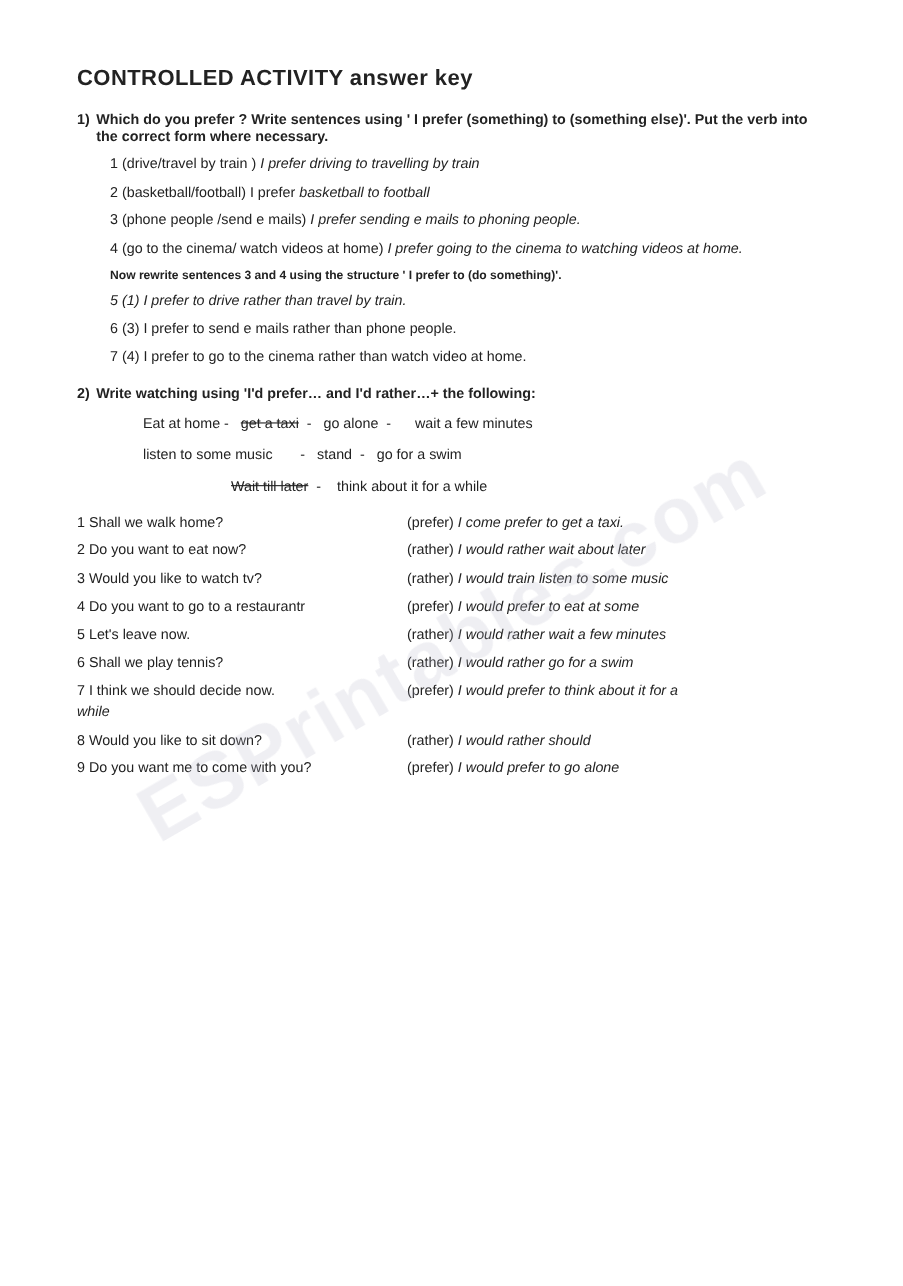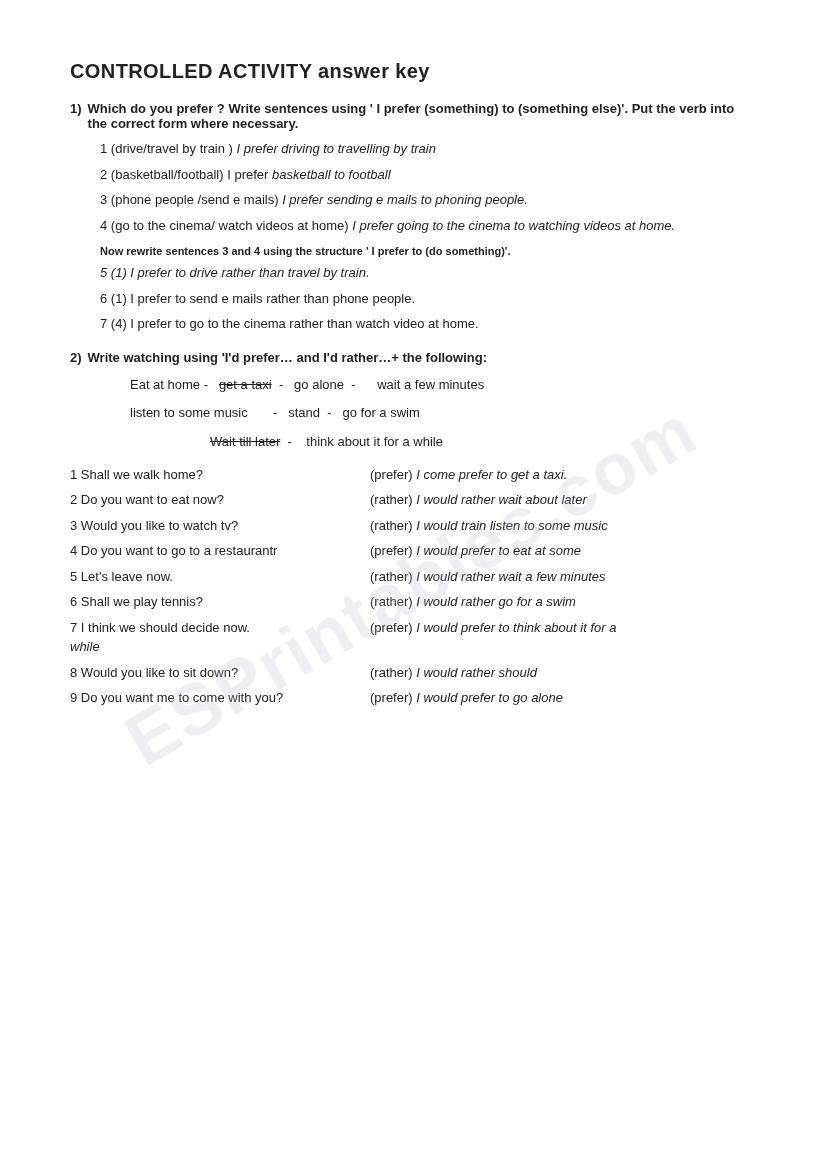--- a/index.html
+++ b/index.html
@@ -136,21 +136,21 @@
   </div>
 
   <div class="sub-section-header">
     Now rewrite sentences 3 and 4 using the structure ' I prefer to (do something)'.
   </div>
 
   <div class="item">
     <span class="italic">5 (1)  I prefer to drive rather than travel by train.</span>
   </div>
   <div class="item">
-    <span>6 (1)  I prefer to send e mails rather than phone people.</span>
+    <span>6 (3)  I prefer to send e mails rather than phone people.</span>
   </div>
   <div class="item">
     <span>7 (4)  I prefer to go to the cinema rather than watch video at home.</span>
   </div>
 </div>
 
 <div class="section">
   <div class="section2-header">
     <span class="section-number">2)</span>
     <span>Write watching using 'I'd prefer… and I'd rather…+ the following:</span>

